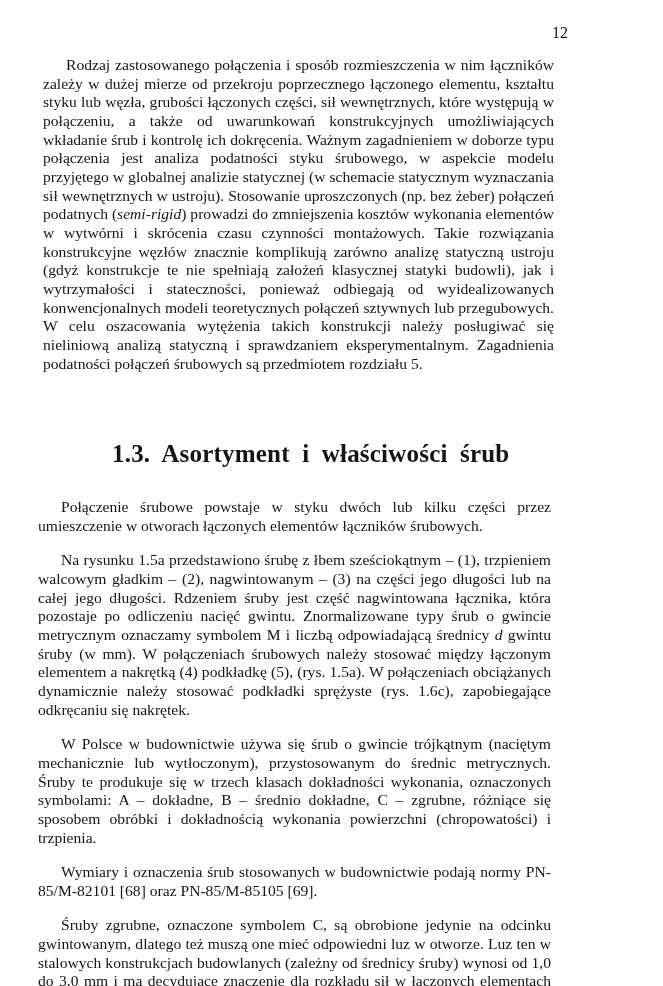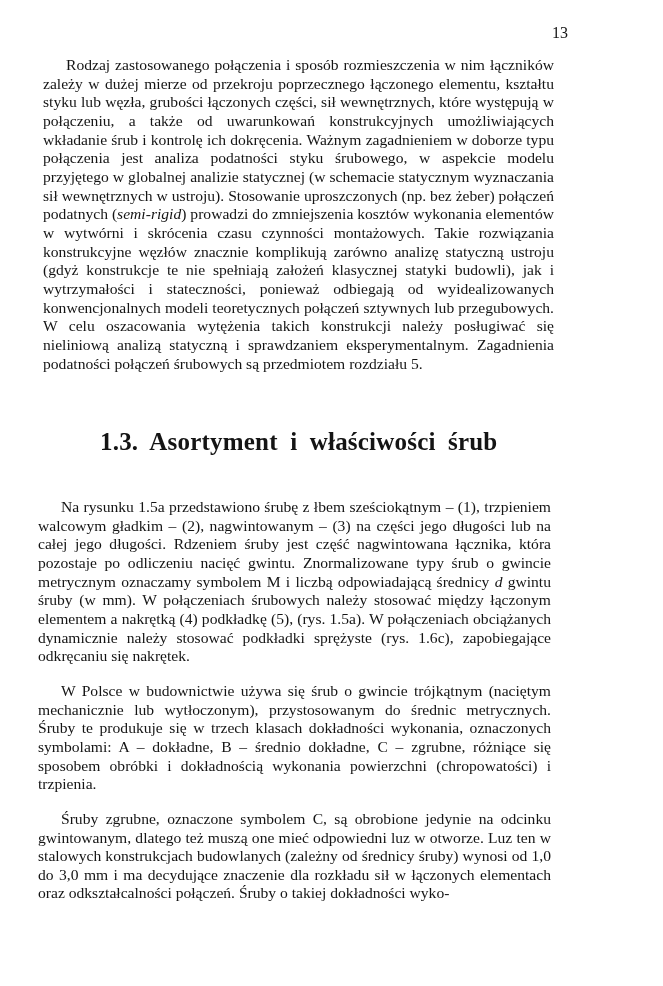--- a/index.html
+++ b/index.html
@@ -10,25 +10,27 @@
   .sec1 { left:27px; width:543px; top:40px; }
   .sec2 { left:22px; width:545px; top:482px; }
   .section p { margin:16px; text-indent:23px; text-align:justify; }
   .heading { position:absolute; left:100px; top:428px; font-size:25px; font-weight:bold;
              word-spacing:6px; letter-spacing:0.2px; white-space:nowrap; }
   em { font-style:italic; }
 </style>
 </head>
 <body>
 
-<div class="page-number">13</div>
+<div class="page-number">12</div>
 
 <div class="section sec1">
   <p><span>Rodzaj zastosowanego połączenia i sposób rozmieszczenia w nim łączników zależy w dużej mierze od przekroju poprzecznego łączonego elementu, kształtu styku lub węzła, grubości łączonych części, sił wewnętrznych, które występują w połączeniu, a także od uwarunkowań konstrukcyjnych umożliwiających wkładanie śrub i kontrolę ich dokręcenia. Ważnym zagadnieniem w doborze typu połączenia jest analiza podatności styku śrubowego, w aspekcie modelu przyjętego w globalnej analizie statycznej (w schemacie statycznym wyznaczania sił wewnętrznych w ustroju). Stosowanie uproszczonych (np. bez żeber) połączeń podatnych (</span><em>semi-rigid</em><span>) prowadzi do zmniejszenia kosztów wykonania elementów w wytwórni i skrócenia czasu czynności montażowych. Takie rozwiązania konstrukcyjne węzłów znacznie komplikują zarówno analizę statyczną ustroju (gdyż konstrukcje te nie spełniają założeń klasycznej statyki budowli), jak i wytrzymałości i stateczności, ponieważ odbiegają od wyidealizowanych konwencjonalnych modeli teoretycznych połączeń sztywnych lub przegubowych. W celu oszacowania wytężenia takich konstrukcji należy posługiwać się nieliniową analizą statyczną i sprawdzaniem eksperymentalnym. Zagadnienia podatności połączeń śrubowych są przedmiotem rozdziału 5.</span></p>
 </div>
 
-<h2 class="heading" style="margin:0;">1.3. Asortyment i właściwości śrub</h2>
+<h2 class="heading" style="margin:12px;">1.3. Asortyment i właściwości śrub</h2>
 
 <div class="section sec2">
+  <p>Połączenie śrubowe powstaje w styku dwóch lub kilku części przez umieszczenie w otworach łączonych elementów łączników śrubowych.</p>
   <p><span>Na rysunku 1.5a przedstawiono śrubę z łbem sześciokątnym – (1), trzpieniem walcowym gładkim – (2), nagwintowanym – (3) na części jego długości lub na całej jego długości. Rdzeniem śruby jest część nagwintowana łącznika, która pozostaje po odliczeniu nacięć gwintu. Znormalizowane typy śrub o gwincie metrycznym oznaczamy symbolem M i liczbą odpowiadającą średnicy </span><em>d</em><span> gwintu śruby (w mm). W połączeniach śrubowych należy stosować między łączonym elementem a nakrętką (4) podkładkę (5), (rys. 1.5a). W połączeniach obciążanych dynamicznie należy stosować podkładki sprężyste (rys. 1.6c), zapobiegające odkręcaniu się nakrętek.</span></p>
   <p>W Polsce w budownictwie używa się śrub o gwincie trójkątnym (naciętym mechanicznie lub wytłoczonym), przystosowanym do średnic metrycznych. Śruby te produkuje się w trzech klasach dokładności wykonania, oznaczonych symbolami: A – dokładne, B – średnio dokładne, C – zgrubne, różniące się sposobem obróbki i dokładnością wykonania powierzchni (chropowatości) i trzpienia.</p>
+  <p>Wymiary i oznaczenia śrub stosowanych w budownictwie podają normy PN-85/M-82101 [68] oraz PN-85/M-85105 [69].</p>
   <p>Śruby zgrubne, oznaczone symbolem C, są obrobione jedynie na odcinku gwintowanym, dlatego też muszą one mieć odpowiedni luz w otworze. Luz ten w stalowych konstrukcjach budowlanych (zależny od średnicy śruby) wynosi od 1,0 do 3,0 mm i ma decydujące znaczenie dla rozkładu sił w łączonych elementach oraz odkształcalności połączeń. Śruby o takiej dokładności wyko-</p>
 </div>
 
 </body></html>

